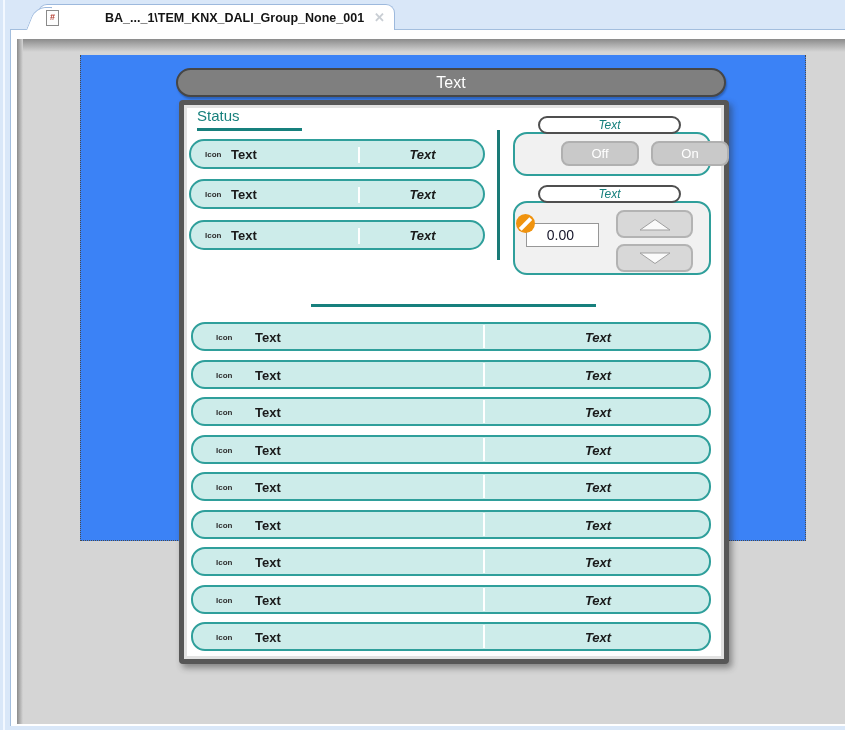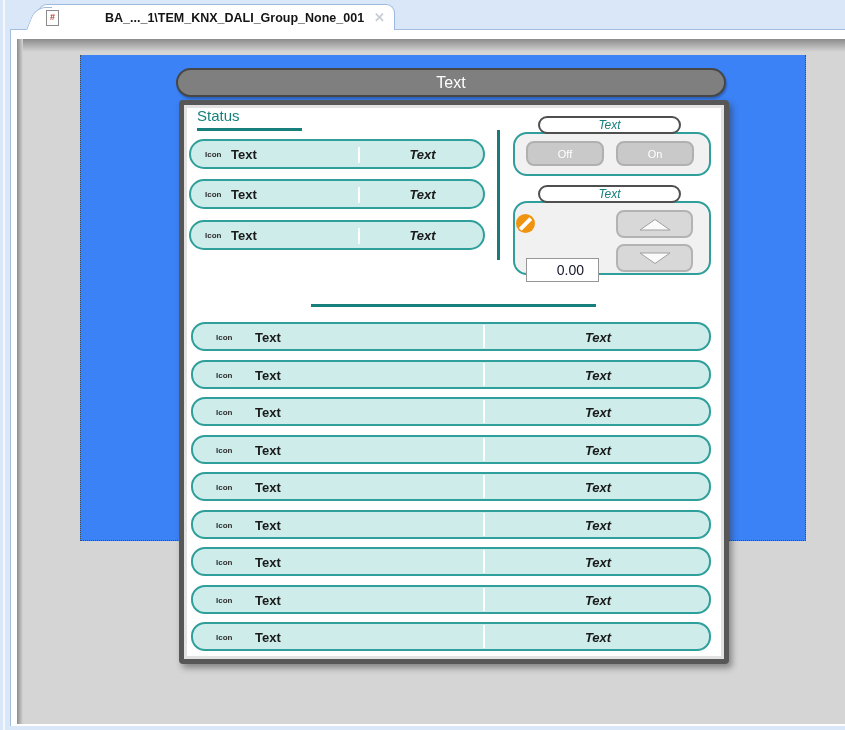--- a/index.html
+++ b/index.html
@@ -65,29 +65,29 @@
   .group-box { position:absolute; left:329px; width:198px; background:#f1f1f1;
                border:2px solid #2f9f9b; border-radius:14px; }
   .group-label { position:absolute; left:354px; width:143px; height:18px; z-index:2;
                  background:#fff; border:2px solid #4f4f4f; border-radius:10px;
                  display:flex; align-items:center; justify-content:center;
                  font-size:12px; font-style:italic; color:#17807d; }
 
   .gray-btn { position:absolute; width:78px; height:25px; background:#c9c9c9;
               border:2px solid #b0b0b0; border-radius:8px;
               display:flex; align-items:center; justify-content:center;
-              color:#ffffff; font-size:11px; cursor:default; }
+              color:#ffffff; font-size:13px; cursor:default;margin-left:35px; }
 
   .spin-btn { position:absolute; left:432px; width:77px; height:28px; background:#d8d8d8;
               border:2px solid #b3b3b3; border-radius:8px;
               display:flex; align-items:center; justify-content:center; cursor:default; }
 
   .value-input { position:absolute; left:342px; top:118px; width:73px; height:24px;
                  background:#fff; border:1px solid #979797; font-family:"Liberation Sans",sans-serif;
-                 font-size:14px; color:#15152a; text-align:right; padding-right:14px;margin-top:35px; }
+                 font-size:14px; color:#15152a; text-align:right; padding-right:24px; }
   .no-entry { position:absolute; left:332px; top:109px; width:19px; height:19px; border-radius:50%;
               background:#f0930e; overflow:hidden; z-index:2; }
   .no-entry::after { content:''; position:absolute; left:2px; right:2px; top:7.5px; height:4px;
                      background:#fff; transform:rotate(-45deg); }
 
   .errors-heading { position:absolute; left:127px; top:176px; width:285px; text-align:center;
                     color:#17807d; font-size:14px; }
   .errors-rule { position:absolute; left:127px; top:199px; width:285px; height:3px; background:#17807d; }
 
   .error-row { left:7px; width:520px; height:29px; border-radius:14px; }

